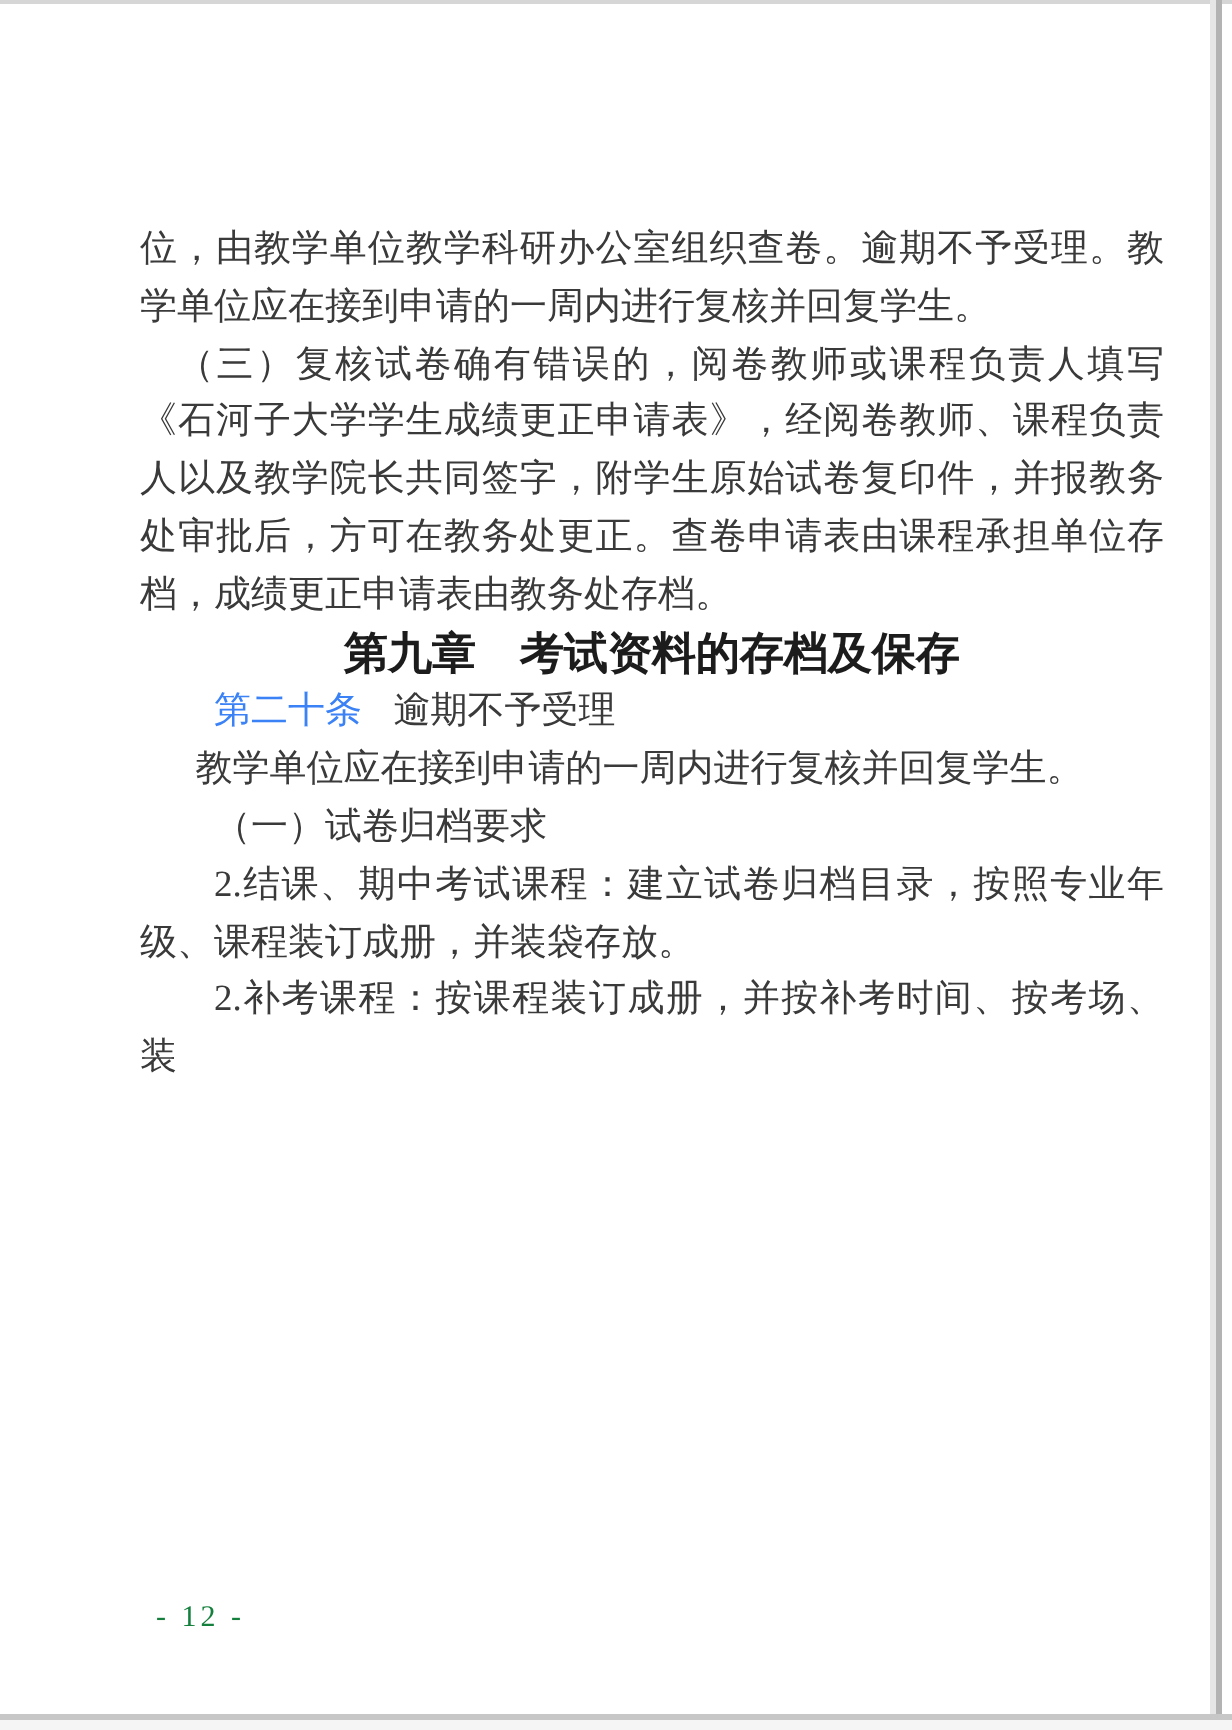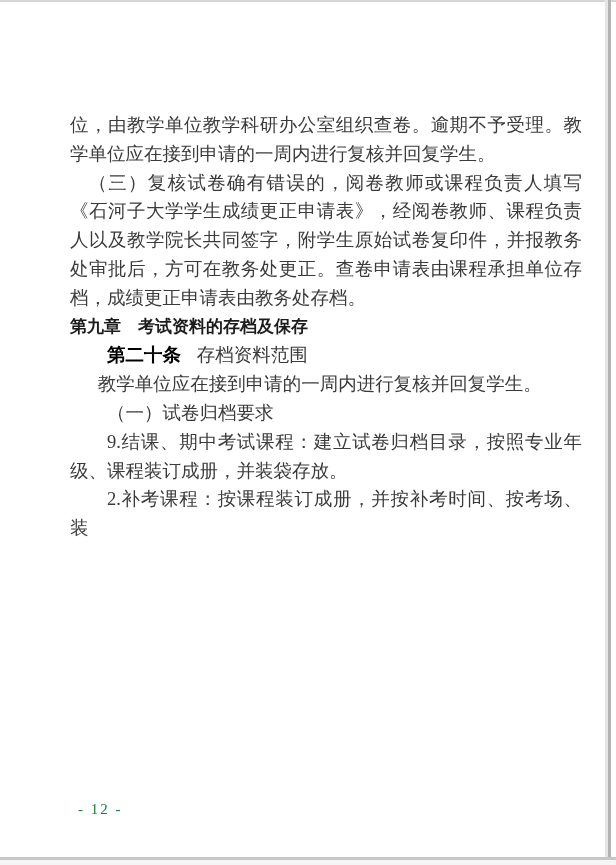--- a/index.html
+++ b/index.html
@@ -52,31 +52,32 @@
   .content p { margin: 0; }
 
   .indent-0   { text-indent: 0; }
   .indent-1   { text-indent: 1em; }
   .indent-1-5 { text-indent: 1.5em; }
   .indent-2   { text-indent: 2em; }
 
   .chapter-heading {
     margin: 0;
     margin-top: 6px;
+    text-align: center;
     font-family: "Liberation Sans", sans-serif;
     font-weight: bold;
-    font-size: 17px;
+    font-size: 22px;
     line-height: 28.8px;
     color: #1c1c1c;
     text-indent: 0;
   }
   .article-label {
     font-family: "Liberation Sans", sans-serif;
-    font-weight: bold;
-    color: #000000;
+    font-weight: normal;
+    color: #3b82f6;
     margin-right: 0.85em;
   }
   .page-number {
     position: absolute;
     left: 78px;
     top: 801px;
     font-size: 15px;
     letter-spacing: 2px;
     color: #15803d;
     font-family: "Liberation Serif", serif;
@@ -88,28 +89,28 @@
 <div class="page">
 
   <div class="content">
 
     <p class="indent-0">位，由教学单位教学科研办公室组织查卷。逾期不予受理。教学单位应在接到申请的一周内进行复核并回复学生。</p>
 
     <p class="indent-1">（三）复核试卷确有错误的，阅卷教师或课程负责人填写《石河子大学学生成绩更正申请表》，经阅卷教师、课程负责人以及教学院长共同签字，附学生原始试卷复印件，并报教务处审批后，方可在教务处更正。查卷申请表由课程承担单位存档，成绩更正申请表由教务处存档。</p>
 
     <p class="chapter-heading">第九章　考试资料的存档及保存</p>
 
-    <p class="indent-2"><span class="article-label">第二十条</span><span>存档资料范围</span></p>
+    <p class="indent-2"><span class="article-label">第二十条</span><span>逾期不予受理</span></p>
 
     <p class="indent-1-5">教学单位应在接到申请的一周内进行复核并回复学生。</p>
 
 
     <p class="indent-2">（一）试卷归档要求</p>
 
-    <p class="indent-2">9.结课、期中考试课程：建立试卷归档目录，按照专业年级、课程装订成册，并装袋存放。</p>
+    <p class="indent-2">2.结课、期中考试课程：建立试卷归档目录，按照专业年级、课程装订成册，并装袋存放。</p>
 
 
     <p class="indent-2">2.补考课程：按课程装订成册，并按补考时间、按考场、装</p>
 
   </div>
 
   <div class="page-number">- 12 -</div>
 
   <div class="edge-top"></div>
   <div class="edge-right-soft"></div>

